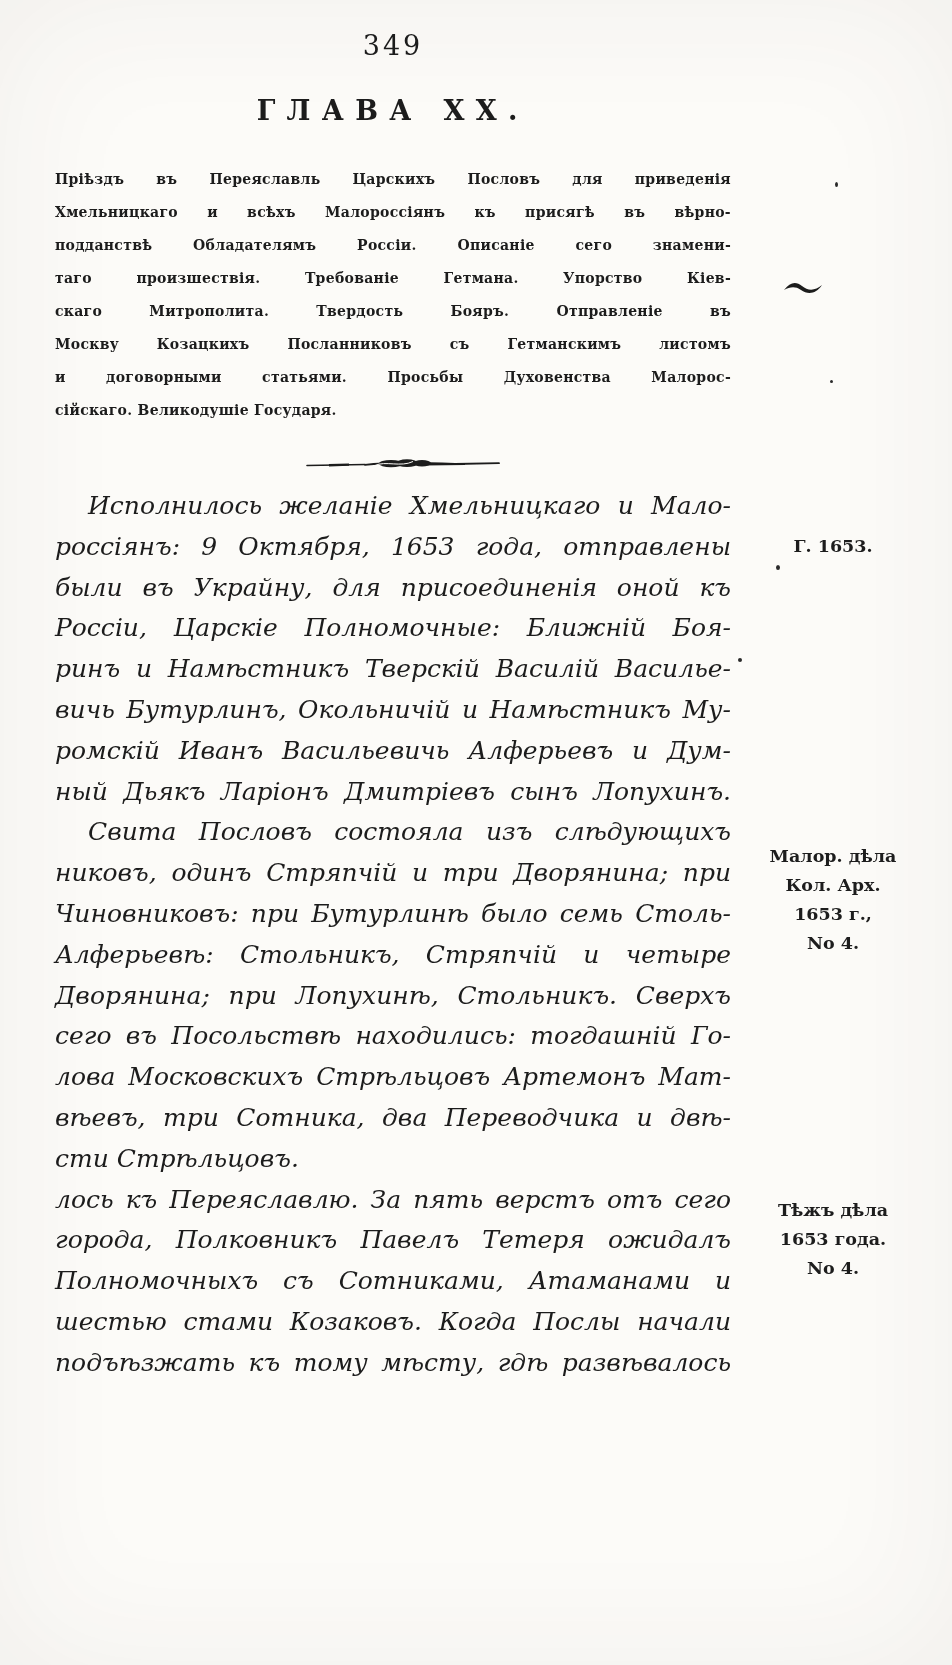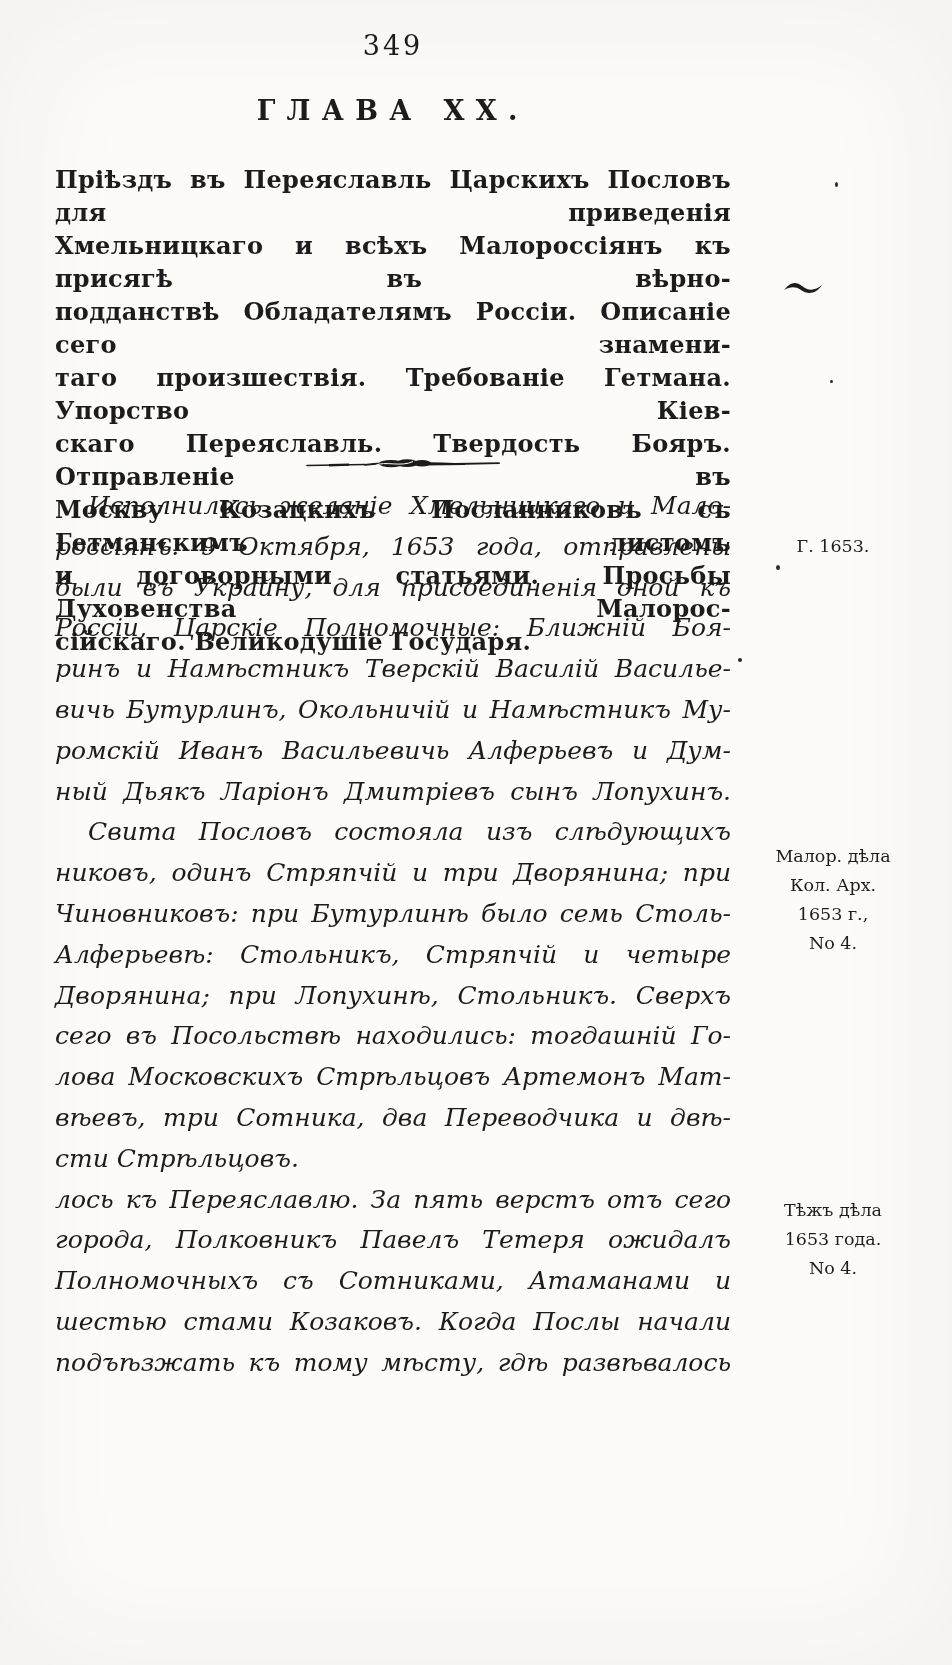--- a/index.html
+++ b/index.html
@@ -35,21 +35,21 @@
     text-align: center;
     font-size: 27px;
     font-weight: 700;
     letter-spacing: 0.42em;
     text-indent: 0.42em; 
   }
   .summary {
     position: absolute;
     top: 163px; left: 0;
     width: 676px;
-    font-size: 24px;
+    font-size: 14px;
     font-weight: 700;
     line-height: 33px;
     letter-spacing: 0.3px;
   }
   .summary .line.hang { }
   .line {
     text-align: justify;
     text-align-last: justify;
     -moz-text-align-last: justify;
   }
@@ -66,21 +66,21 @@
     line-height: 40.8px;
     font-style: italic;
   }
   .body-text .line.ind { text-indent: 33px; }
   .margin-note {
     position: absolute;
     left: 735px;
     width: 196px;
     text-align: center;
     font-size: 17.5px;
-    font-weight: 400;
+    font-weight: 700;
     line-height: 29px;
     color: #1d1d1d;
   }
   .ink-squiggle {
     position: absolute;
     left: 782px; top: 274px;
   }
   .speck {
     position: absolute;
     background: #2a2a2a;
@@ -96,21 +96,21 @@
 
 <div class="paper">
   <div class="text-col">
     <div class="page-number">349</div>
     <h1 class="chapter-title">ГЛАВА XX.</h1>
     <div class="summary" id="summary">
         <div class="line">Пріѣздъ въ Переяславль Царскихъ Пословъ для приведенія</div>
         <div class="line hang">Хмельницкаго и всѣхъ Малороссіянъ къ присягѣ въ вѣрно-</div>
         <div class="line hang">подданствѣ Обладателямъ Россіи. Описаніе сего знамени-</div>
         <div class="line hang">таго произшествія. Требованіе Гетмана. Упорство Кіев-</div>
-        <div class="line hang">скаго Переяславль. Твердость Бояръ. Отправленіе въ</div>
+        <div class="line hang">скаго Митрополита. Твердость Бояръ. Отправленіе въ</div>
         <div class="line hang">Москву Козацкихъ Посланниковъ съ Гетманскимъ листомъ</div>
         <div class="line hang">и договорными статьями. Просьбы Духовенства Малорос-</div>
         <div class="line hang no-j">сійскаго. Великодушіе Государя.</div>
       </div>
     <svg class="divider" width="196" height="16" viewBox="0 0 196 16">
       <path d="M2 10.5 L60 9.5" stroke="#1c1c1c" stroke-width="1.6" fill="none" stroke-linecap="round"></path>
       <path d="M24 10.2 L44 9.6" stroke="#1c1c1c" stroke-width="2.4" fill="none"></path>
       <path d="M60 9.8 C 80 7.5, 110 7.5, 150 9 L194 8.2" stroke="#1c1c1c" stroke-width="1.8" fill="none" stroke-linecap="round"></path>
       <ellipse cx="86" cy="8.6" rx="12" ry="3.6" fill="#1c1c1c"></ellipse>
       <ellipse cx="102" cy="8.2" rx="11" ry="3.9" fill="#1c1c1c"></ellipse>

